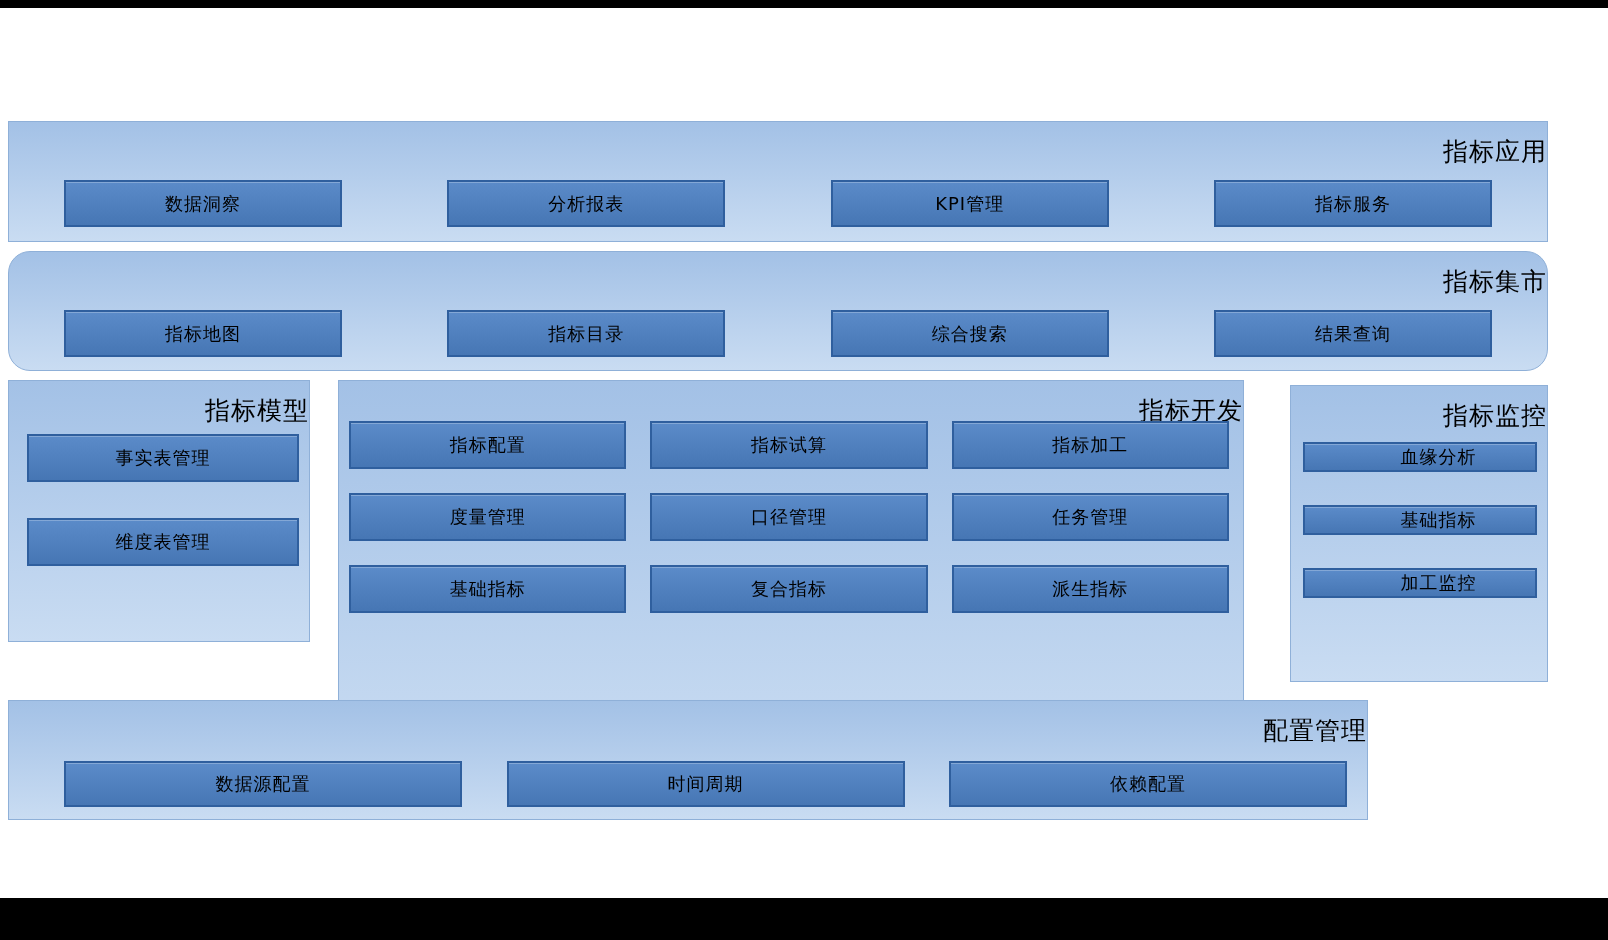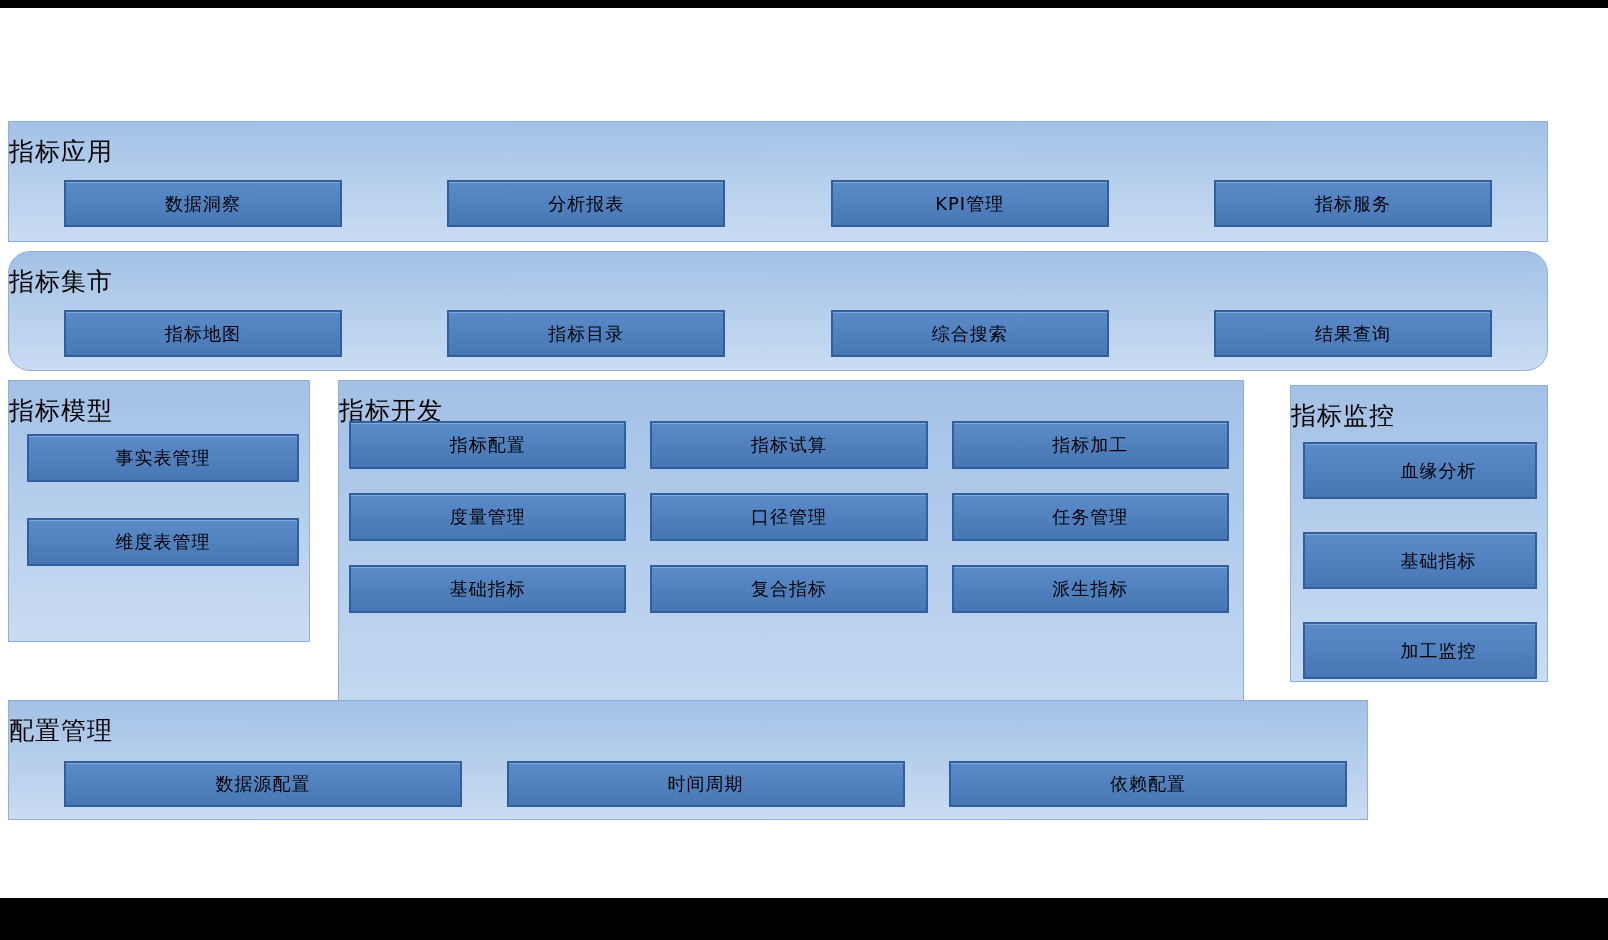--- a/index.html
+++ b/index.html
@@ -29,21 +29,21 @@
   .frame-top { top: 0; height: 8px; }
   .frame-bottom { bottom: 0; height: 42px; }
 
   .panel {
     position: absolute;
     background: linear-gradient(180deg, var(--panel-top) 0%, var(--panel-bottom) 100%);
     border: 1px solid var(--panel-border);
   }
 
   .panel-title {
-    text-align: left;
+    text-align: right;
     font-size: 25px;
     font-weight: 400;
     color: var(--text);
     margin-top: 13px;
     letter-spacing: 1px;
   }
 
   .node {
     background: linear-gradient(180deg, var(--node-fill-top) 0%, var(--node-fill-bottom) 100%);
     border: 2px solid var(--node-border);
@@ -85,21 +85,21 @@
   .panel-model .stack {
     position: absolute; top: 53px; left: 18px; right: 10px;
     display: flex; flex-direction: column; gap: 36px;
   }
   .panel-model .node { height: 48px; }
 
   .panel-monitor .stack {
     position: absolute; top: 56px; left: 12px; right: 10px;
     display: flex; flex-direction: column; gap: 33px;
   }
-  .panel-monitor .node { height: 57px; padding-left: 37px; }
+  .panel-monitor .node { height: 30px; padding-left: 37px; }
 
   .panel-dev .grid {
     position: absolute; top: 40px; left: 10px; right: 14px;
     display: grid;
     grid-template-columns: repeat(3, 1fr);
     column-gap: 20px;
     row-gap: 36px;
     gap: 24px;
   }
   .panel-dev .node { height: 48px; }

